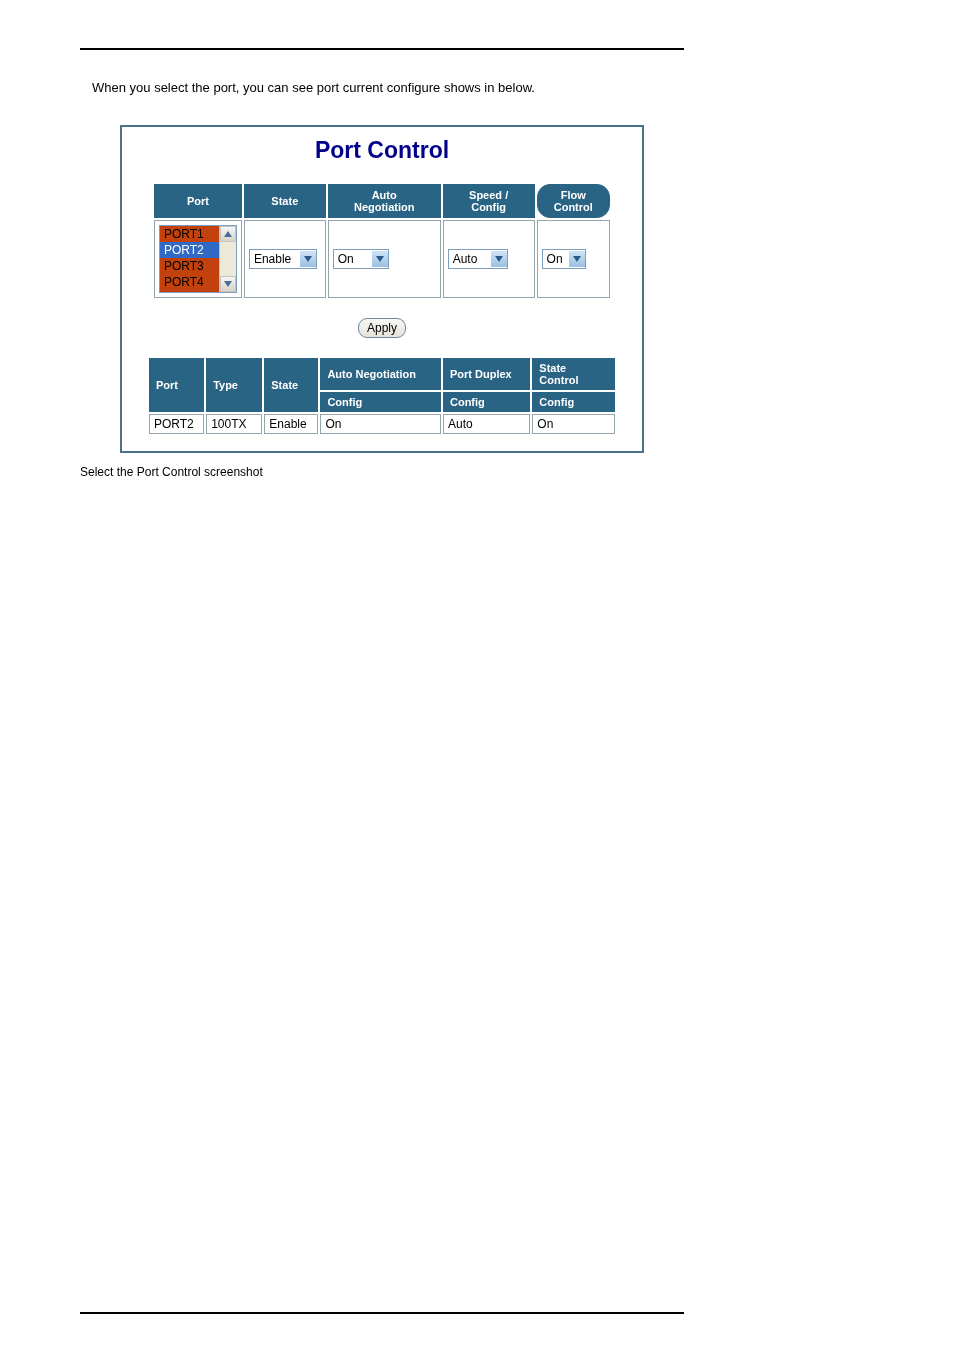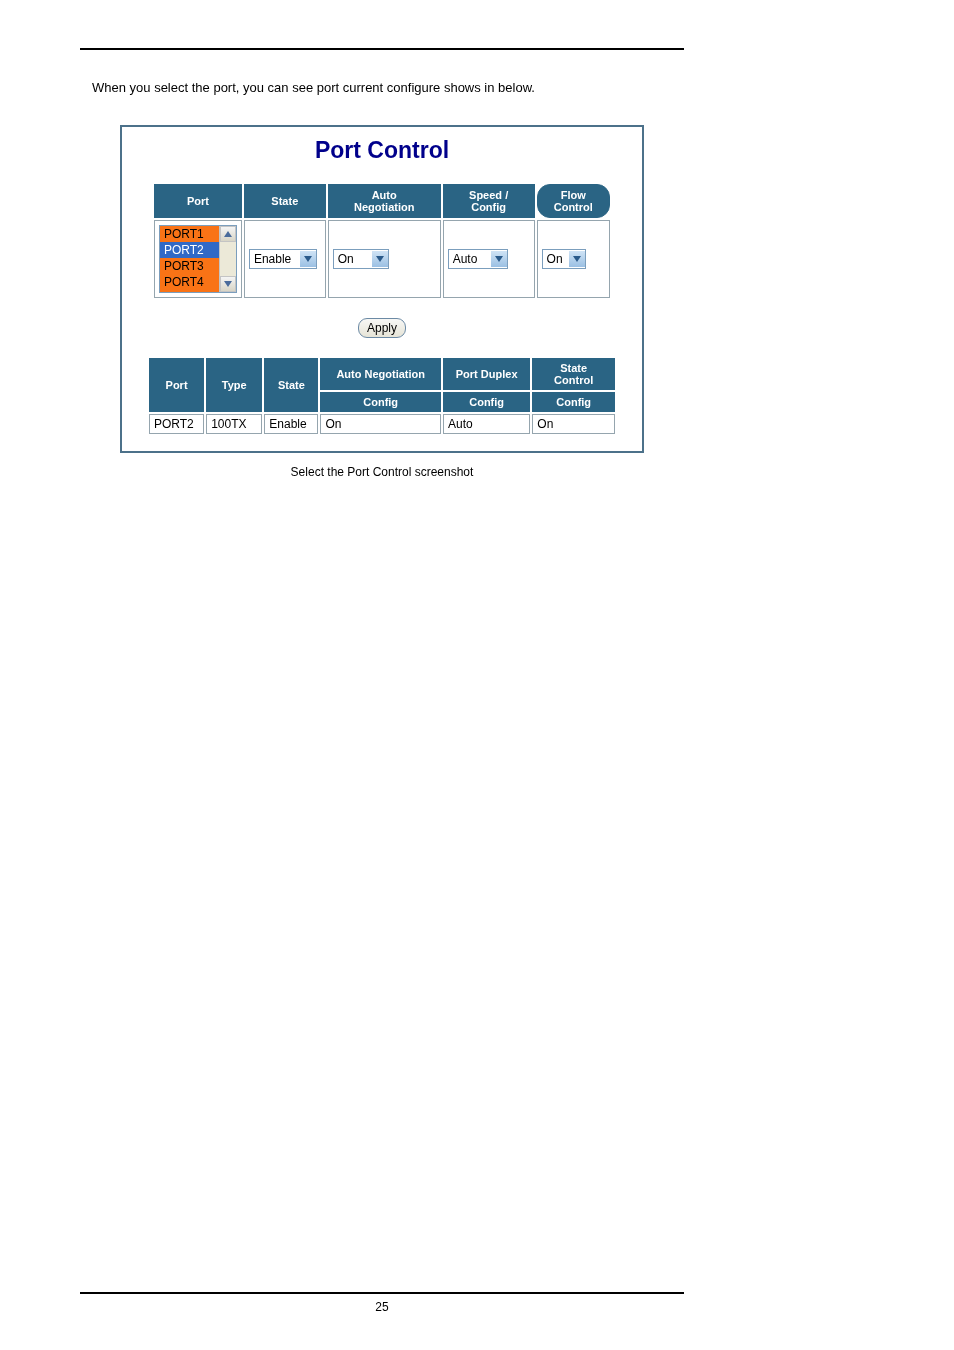--- a/index.html
+++ b/index.html
@@ -78,21 +78,21 @@
     padding: 2px;
   }
   .port-list-wrap {
     display: flex;
     border: 1px solid #7b9ebd;
     height: 66px;
   }
   .port-list {
     flex: 1;
     overflow: hidden;
-    background: #f97316;
+    background: #c2410c;
   }
   .port-item {
     padding: 0 4px;
     font-size: 12px;
     line-height: 16px;
     font-family: Verdana, Arial, sans-serif;
     height: 16px;
   }
   .port-item.selected {
     background: #3169c6;
@@ -163,40 +163,40 @@
     margin: 0 auto;
     width: 470px;
   }
   .lower-table th {
     background: #2a6484;
     color: #fff;
     font-family: Verdana, Arial, sans-serif;
     font-weight: bold;
     font-size: 11px;
     padding: 3px 6px;
-    text-align: center;
+    text-align: left;
     border: 1px solid #2a6484;
   }
   .lower-table td {
     background: #fff;
     border: 1px solid #95a5ae;
     padding: 2px 4px;
     font-family: Verdana, Arial, sans-serif;
     font-size: 12px;
     text-align: left;
   }
   .lower-table th.port2-h { width: 45px; }
   .lower-table th.type2-h { width: 50px; }
   .lower-table th.state2-h{ width: 45px; }
   .lower-table th.an2-h   { width: 140px; }
   .lower-table th.sd2-h   { width: 100px; }
   .lower-table th.fc2-h   { width: 90px; }
 
   .caption {
-    text-align: center;
+    text-align: left;
     font-size: 12px;
     margin-top: 12px;
   }
 
   .footer {
     position: absolute;
     left: 80px; right: 80px; bottom: 36px;
   }
   .footer .hr-bot { border-top: 2px solid #000; }
   .footer .num { text-align: center; font-size: 12px; margin-top: 6px; }
@@ -327,15 +327,14 @@
         </tr>
       </tbody>
         </table>
     </div>
   </div>
 
   <div class="caption">Select the Port Control screenshot</div>
 
   <div class="footer">
     <div class="hr-bot"></div>
-    <div class="num">25</div>
   </div>
 </div>
 
 </body></html>

